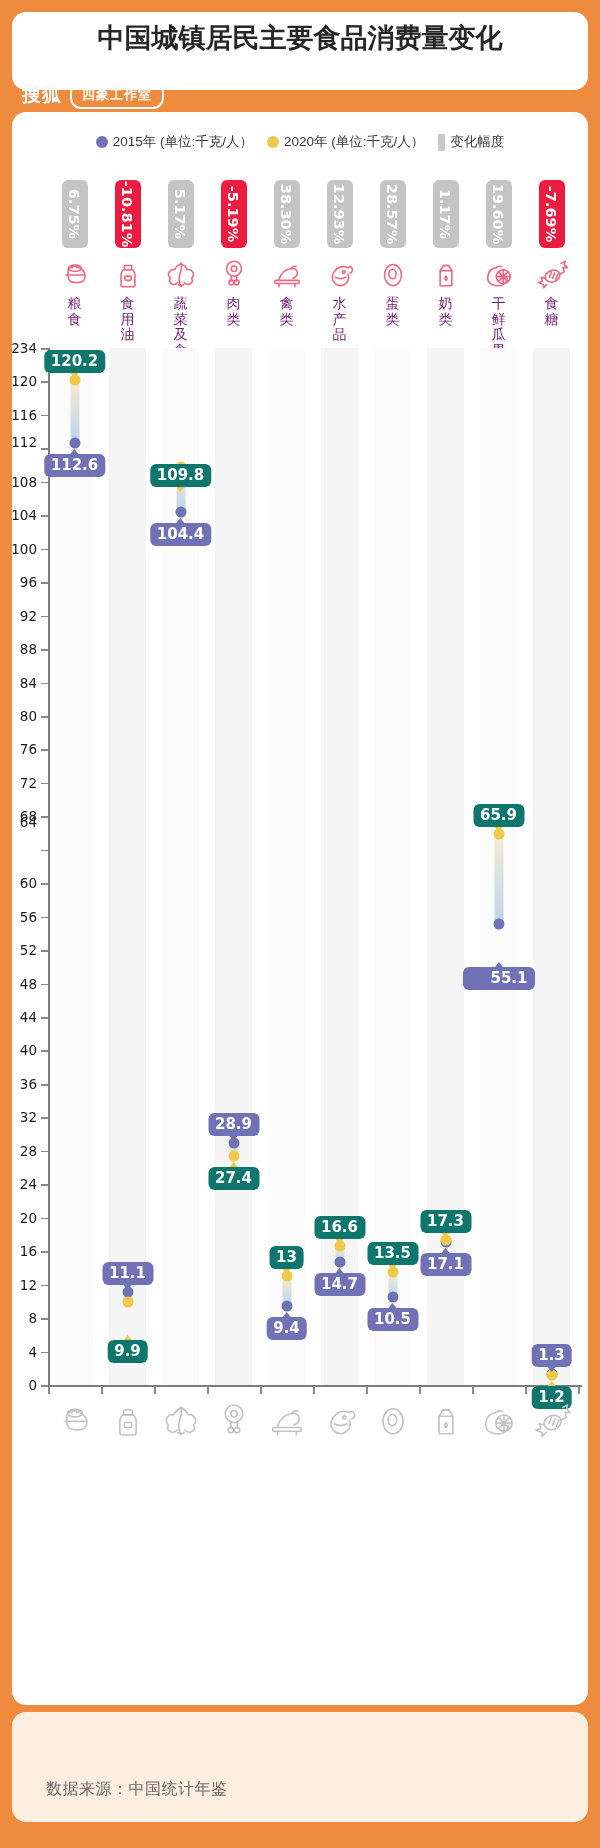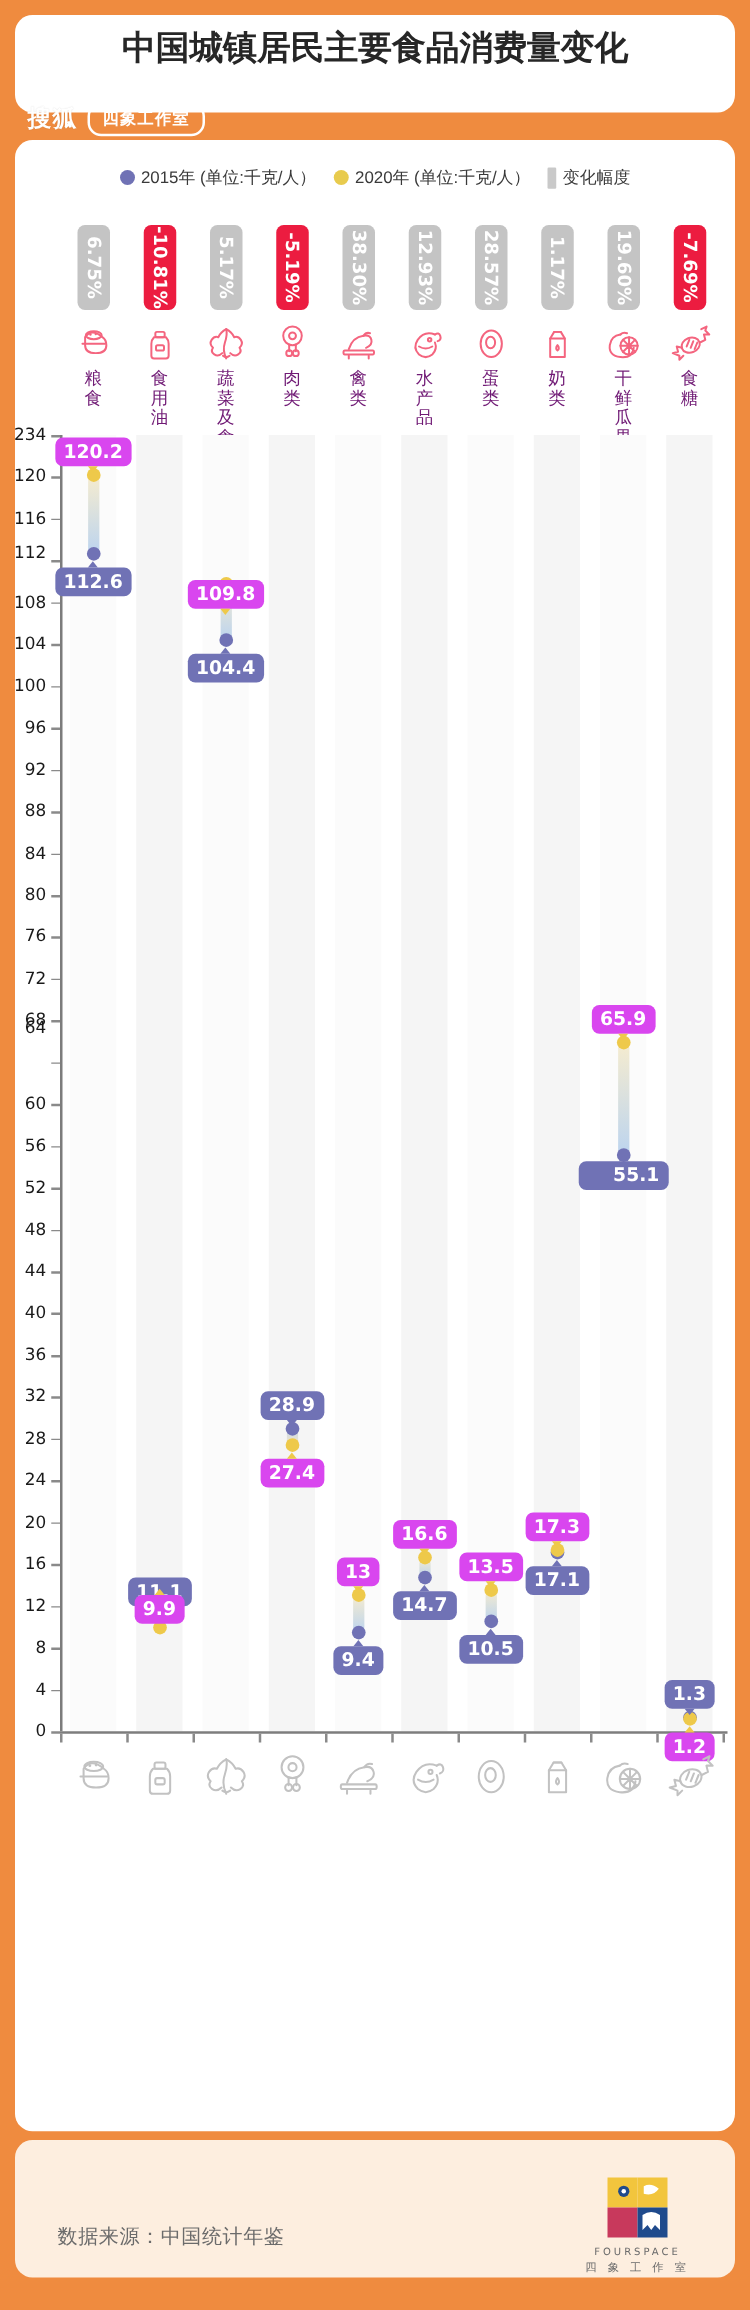--- a/index.html
+++ b/index.html
@@ -108,21 +108,21 @@
   .pt.y{background:#eec94a;}
 
   .tag{
     position:absolute;transform:translateX(-50%);
     border-radius:6px;padding:3px 7px 4px 7px;
     color:#ffffff;font-size:15px;font-weight:bold;
     line-height:16px;white-space:nowrap;
     font-family:"DejaVu Sans","Liberation Sans",sans-serif;
   }
   .tag.p{background:#7072b5;}
-  .tag.y{background:#d946ef;}
+  .tag.y{background:#0f766e;}
   .tag::after{
     content:"";position:absolute;left:50%;margin-left:-4px;
     border-left:4px solid transparent;border-right:4px solid transparent;
   }
   .tag.below::after{top:100%;border-top:5px solid currentColor;}
   .tag.above::after{bottom:100%;border-bottom:5px solid currentColor;}
   .tag.p.below::after{border-top-color:#7072b5;}
   .tag.p.above::after{border-bottom-color:#7072b5;}
   .tag.y.below::after{border-top-color:#eec94a;}
   .tag.y.above::after{border-bottom-color:#eec94a;}
@@ -418,21 +418,21 @@
       <div class="xtick" style="left: 530px; top: 1039px;"></div>
       <div class="conn" style="left: 26.5px; top: 31.779px; height: 63.5581px; background: linear-gradient(rgb(246, 236, 207), rgb(188, 212, 239));"></div>
       <div class="pt p" style="left: 26.5px; top: 95.3371px;"></div>
       <div class="pt y" style="left: 26.5px; top: 31.779px;"></div>
       <div class="tag y below" style="left: 26.5px; top: 1.77903px;">120.2</div>
       <div class="tag p above" style="left: 26.5px; top: 106.337px;">112.6</div>
       <div class="conn" style="left: 79.5px; top: 944.172px; height: 10.0355px; background: linear-gradient(rgb(199, 215, 239), rgb(243, 230, 196));"></div>
       <div class="pt p" style="left: 79.5px; top: 944.172px;"></div>
       <div class="pt y" style="left: 79.5px; top: 954.207px;"></div>
       <div class="tag p below" style="left: 79.5px; top: 914.172px;">11.1</div>
-      <div class="tag y above" style="left: 79.5px; top: 928px;">9.9</div>
+      <div class="tag y above" style="left: 79.5px; top: 992px;">9.9</div>
       <div class="conn" style="left: 132.5px; top: 118.753px; height: 45.1597px; background: linear-gradient(rgb(246, 236, 207), rgb(188, 212, 239));"></div>
       <div class="pt p" style="left: 132.5px; top: 163.913px;"></div>
       <div class="pt y" style="left: 132.5px; top: 118.753px;"></div>
       <div class="tag y below" style="left: 132.5px; top: 88.7532px; margin-top: 27px;">109.8</div>
       <div class="tag p above" style="left: 132.5px; top: 174.913px;">104.4</div>
       <div class="conn" style="left: 185.5px; top: 795.312px; height: 12.5444px; background: linear-gradient(rgb(199, 215, 239), rgb(243, 230, 196));"></div>
       <div class="pt p" style="left: 185.5px; top: 795.312px;"></div>
       <div class="pt y" style="left: 185.5px; top: 807.856px;"></div>
       <div class="tag p below" style="left: 185.5px; top: 765.312px;">28.9</div>
       <div class="tag y above" style="left: 185.5px; top: 818.856px;">27.4</div>
@@ -453,21 +453,21 @@
       <div class="tag p above" style="left: 344.5px; top: 960.19px;">10.5</div>
       <div class="conn" style="left: 397.5px; top: 892.322px; height: 4px; background: linear-gradient(rgb(246, 236, 207), rgb(188, 212, 239));"></div>
       <div class="pt p" style="left: 397.5px; top: 893.994px;"></div>
       <div class="pt y" style="left: 397.5px; top: 892.322px;"></div>
       <div class="tag y below" style="left: 397.5px; top: 862.322px;">17.3</div>
       <div class="tag p above" style="left: 397.5px; top: 904.994px;">17.1</div>
       <div class="conn" style="left: 450.5px; top: 485.885px; height: 90.3194px; background: linear-gradient(rgb(246, 236, 207), rgb(188, 212, 239));"></div>
       <div class="pt p" style="left: 450.5px; top: 576.204px;"></div>
       <div class="pt y" style="left: 450.5px; top: 485.885px;"></div>
       <div class="tag y below" style="left: 450.5px; top: 455.885px;">65.9</div>
-      <div class="tag p above" style="left: 450.5px; top: 581px; padding-left: 28px;">55.1</div>
+      <div class="tag p above" style="left: 450.5px; top: 619px; padding-left: 28px;">55.1</div>
       <div class="conn" style="left: 503.5px; top: 1026.13px; height: 4px; background: linear-gradient(rgb(199, 215, 239), rgb(243, 230, 196));"></div>
       <div class="pt p" style="left: 503.5px; top: 1026.13px;"></div>
       <div class="pt y" style="left: 503.5px; top: 1026.96px;"></div>
       <div class="tag p below" style="left: 503.5px; top: 996.128px;">1.3</div>
       <div class="tag y above" style="left: 503.5px; top: 1037.96px;">1.2</div>
     </div>
 
   <div class="footicons" id="footicons">
       <div class="fi" style="left: 4.5px;">
         <svg width="40" height="40" viewBox="0 0 31 32" fill="none" stroke="#c2c2c2" stroke-width="1.3" stroke-linecap="round" stroke-linejoin="round" color="#c2c2c2">
@@ -548,32 +548,14 @@
           <path d="M13 19 l2 -5 M16 20 l2 -5 M19 21 l2 -5"></path>
           <path d="M9.5 20 l-4 -1 l1 4 l-4 1 l5 2 l0 3 l3 -3"></path>
           <path d="M23 16 l4 -2 l-1 -4 l4 0 l-3 -3 l1 -3 l-4 2"></path>
         </svg>
       </div>
     </div>
 
   <div class="source-card"></div>
   <div class="source-text">数据来源：中国统计年鉴</div>
 
-  <div class="logo">
-    <div class="logo-mark">
-      <svg width="52" height="52" viewBox="0 0 52 52">
-        <path d="M2 2 h24 v24 h-24 z" fill="#f2c53d"></path>
-        <path d="M26 2 h24 v24 h-24 z" fill="#f2c53d"></path>
-        <path d="M2 26 h24 v24 h-24 z" fill="#c8395c"></path>
-        <path d="M26 26 h24 v24 h-24 z" fill="#1f4a8c"></path>
-        <circle cx="15" cy="13" r="4.5" fill="#1f4a8c"></circle>
-        <circle cx="15" cy="13" r="1.8" fill="#ffffff"></circle>
-        <path d="M31 9 q6 -3 12 2 q-4 6 -12 4 z" fill="#ffffff"></path>
-        <path d="M31 34 q8 -6 14 0 v10 h-14 z" fill="#ffffff" opacity="0.0"></path>
-        <path d="M30 32 q7 -5 14 0 l0 12 l-4 -4 l-3 4 l-3 -4 l-4 4 z" fill="#ffffff"></path>
-        <path d="M6 32 q6 -4 13 0 l0 12 h-13 z" fill="#ffffff" opacity="0.0"></path>
-      </svg>
-    </div>
-    <div class="logo-name">FOURSPACE</div>
-    <div class="logo-cn">四 象 工 作 室</div>
-  </div>
 
 </div>
 
 </body></html>

